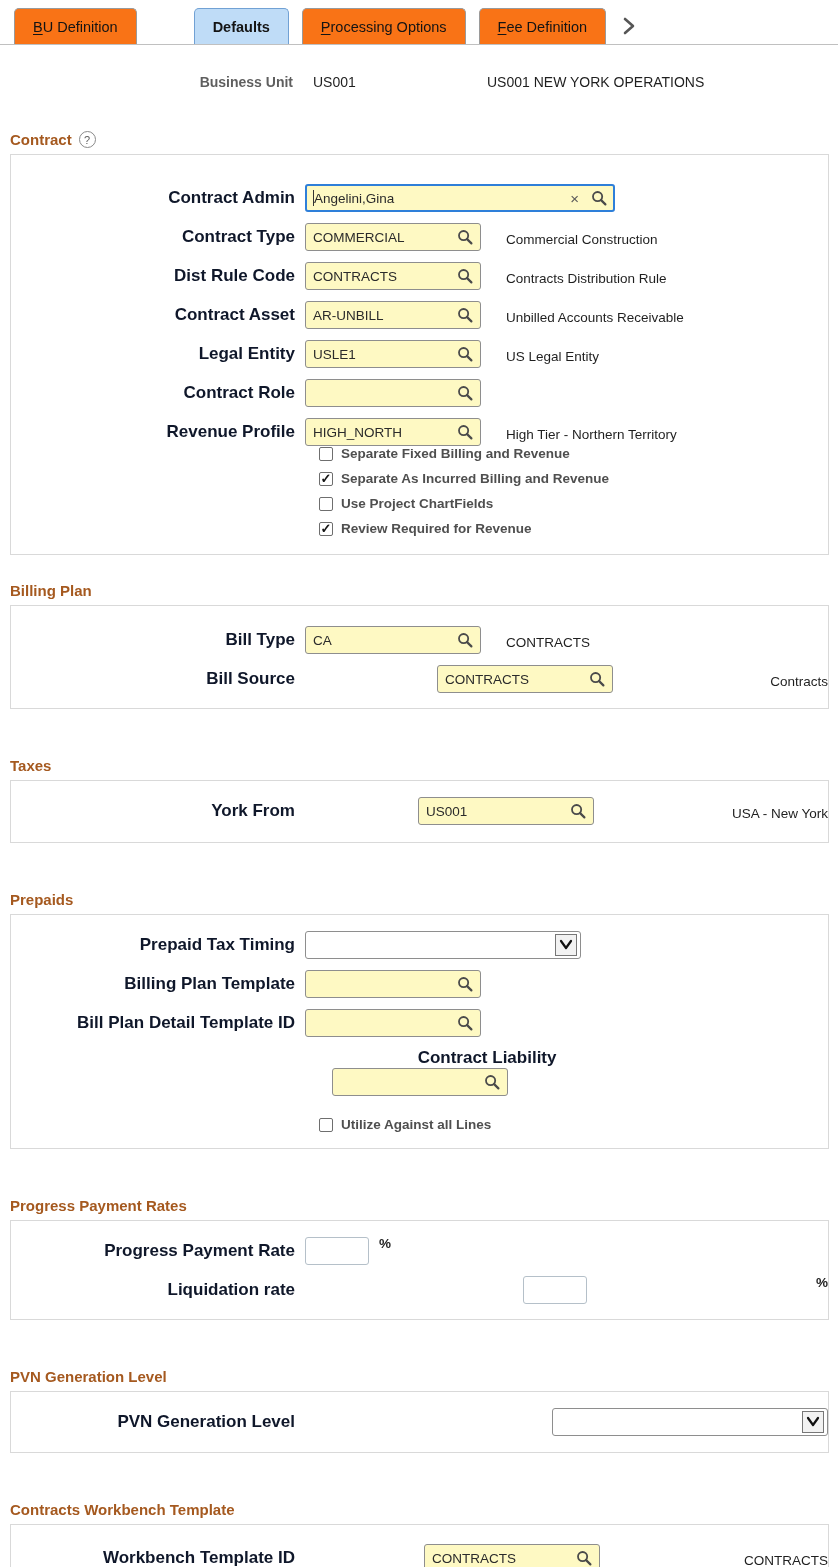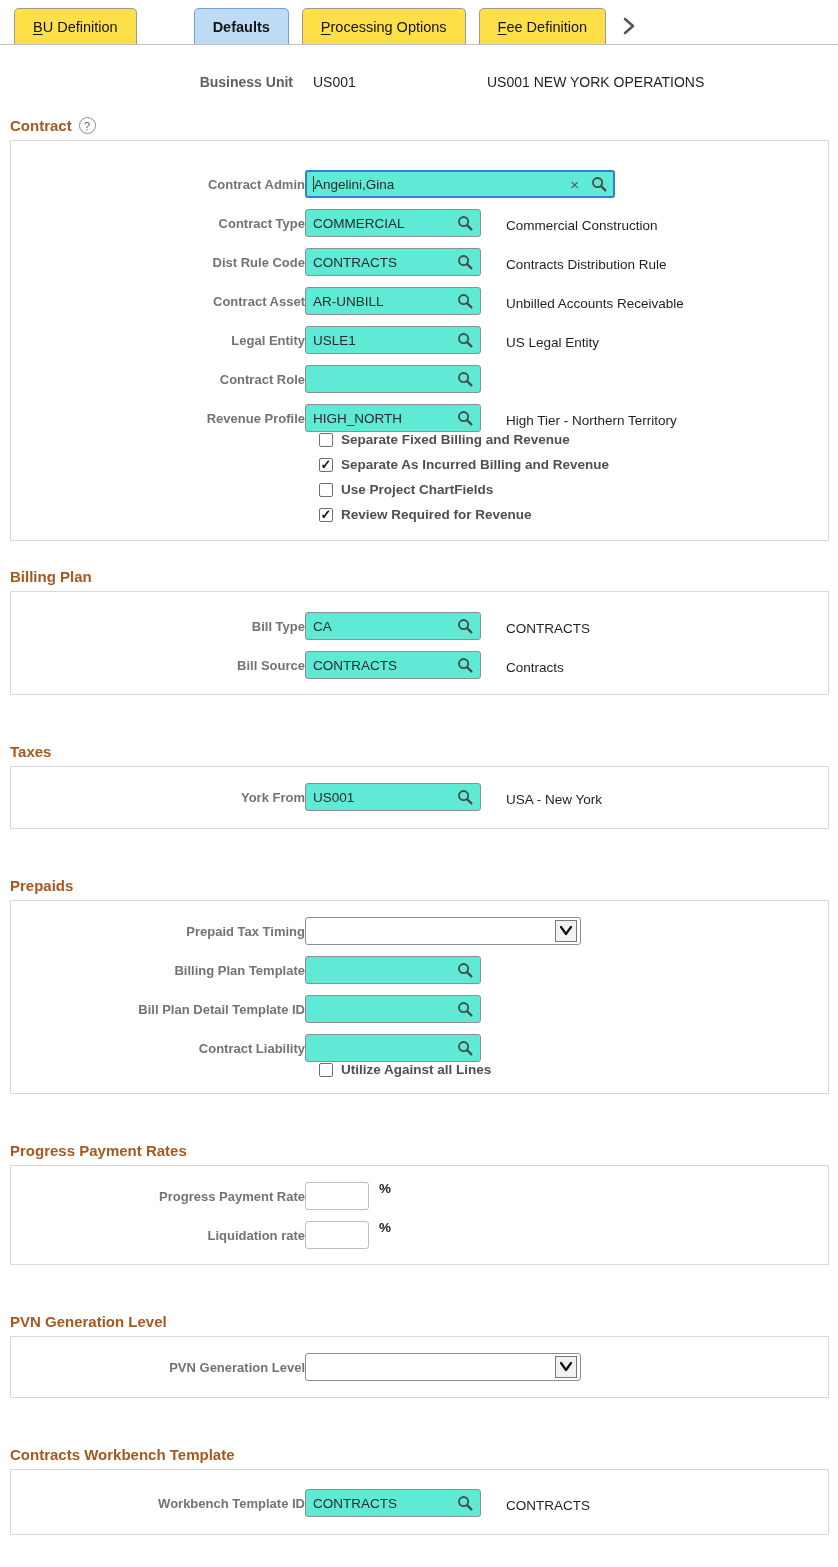--- a/index.html
+++ b/index.html
@@ -6,52 +6,52 @@
   html,body { margin:0; padding:0; }
   body {
     width:838px; height:1567px; background:#ffffff;
     font-family:"Liberation Sans", sans-serif; color:#1f1f1f;
     overflow:hidden;
   }
   
   .tabbar { display:flex; align-items:flex-end; gap:13px; padding:8px 0 0 14px;
             border-bottom:1px solid #c0c0c0; height:45px; }
   .tab { display:flex; align-items:center; justify-content:center; height:36px;
-         padding:0 18px; background:#fde047; border:1px solid #9a9a9a; border-bottom:none;
+         padding:0 18px; background:#f97316; border:1px solid #9a9a9a; border-bottom:none;
          border-radius:5px 5px 0 0; font-size:14.5px; color:#141414; cursor:pointer; white-space:nowrap; }
   .tab.active { background:#bfdcf7; border-color:#71a1d4; font-weight:bold;margin-left:44px; }
   .tab u { text-decoration:underline; text-underline-offset:2px; }
   .more { display:flex; align-items:center; height:36px; padding:0 2px; cursor:pointer; }
   
   .bu-row { display:flex; align-items:center; margin:29px 0 0 10px; font-size:14px; }
   .bu-label { width:283px; text-align:right; font-weight:bold; color:#5f5f5f; flex:none; }
   .bu-value { margin-left:20px; width:174px; flex:none; color:#1f1f1f; }
   .bu-desc { color:#1f1f1f; }
   
   .sec-title { display:flex; align-items:center; gap:7px; margin:48px 0 6px 10px;
                font-size:15px; font-weight:bold; color:#a5591f; }
-  .sec-title.first { margin-top:27px; }
+  .sec-title.first { margin-top:41px; }
   .help { width:17px; height:17px; border:1px solid #8a8a8a; border-radius:50%;
           display:inline-flex; align-items:center; justify-content:center;
           font-size:11px; font-weight:normal; color:#5f5f5f; cursor:pointer; }
   .box { margin:0 9px 0 10px; border:1px solid #d9d9d9; background:#fff; }
   .pad-contract  { padding:29px 0 18px 0; }
   .pad-billing   { padding:20px 0 15px 0; }
   .pad-taxes     { padding:16px 0 17px 0; }
   .pad-prepaids  { padding:16px 0 16px 0; }
   .pad-progress  { padding:16px 0 15px 0; }
   .pad-pvn       { padding:16px 0 16px 0; }
   .pad-workbench { padding:19px 0 17px 0; }
   
   .frow { display:flex; align-items:center; margin-bottom:11px; min-height:28px; }
-  .frow:last-child { margin-bottom:0; }
-  .flabel { width:294px; text-align:right; font-weight:bold;
-            color:#737373; font-size:13px; flex:none; }
+  .frow:last-child { margin-bottom:0;justify-content:space-between; }
+  .flabel { width:294px; padding-right:10px; text-align:right; font-weight:bold;
+            color:#0f172a; font-size:17px; flex:none; }
   .lookup { flex:none; display:flex; align-items:center; width:176px; height:28px;
-            border:1px solid #8e8e8e; border-radius:3px; padding:0 7px; background:#5eead4; cursor:text; }
+            border:1px solid #8e8e8e; border-radius:3px; padding:0 7px; background:#fef9c3; cursor:text; }
   .lookup.wide { width:310px; }
   .lookup.focused { border:2px solid #2e7fd9; padding:0 6px; }
   .ival { flex:1; font-size:13.5px; color:#2b2b2b; white-space:nowrap; overflow:hidden; }
   .caret { display:inline-block; width:1px; height:16px; background:#333; flex:none; }
   .clear-x { font-size:15px; color:#5a5a5a; margin-right:12px; cursor:pointer; line-height:1; }
   .mag { flex:none; cursor:pointer; }
   .desc { margin-left:25px; font-size:13.5px; color:#1f1f1f; align-self:flex-end;
           padding-bottom:4px; white-space:nowrap; }
   
   .cbrow { display:flex; align-items:center; margin:0 0 10px 308px; }
@@ -283,21 +283,21 @@
   <div class="frow">
     <span class="flabel">Bill Plan Detail Template ID</span>
     <div class="lookup">
       <span class="ival"></span>
       <svg class="mag" width="16" height="16" viewBox="0 0 16 16">
           <circle cx="6.6" cy="6.6" r="4.6" fill="none" stroke="#4a4a4a" stroke-width="1.8"></circle>
           <line x1="10.1" y1="10.1" x2="14.4" y2="14.4" stroke="#4a4a4a" stroke-width="2.2" stroke-linecap="round"></line>
         </svg>
     </div>
   </div>
-  <div class="frow" style="margin-bottom:0;">
+  <div class="frow" style="margin-bottom:21px;flex-direction:column;">
     <span class="flabel">Contract Liability</span>
     <div class="lookup">
       <span class="ival"></span>
       <svg class="mag" width="16" height="16" viewBox="0 0 16 16">
           <circle cx="6.6" cy="6.6" r="4.6" fill="none" stroke="#4a4a4a" stroke-width="1.8"></circle>
           <line x1="10.1" y1="10.1" x2="14.4" y2="14.4" stroke="#4a4a4a" stroke-width="2.2" stroke-linecap="round"></line>
         </svg>
     </div>
   </div>
   <div class="cbrow">

